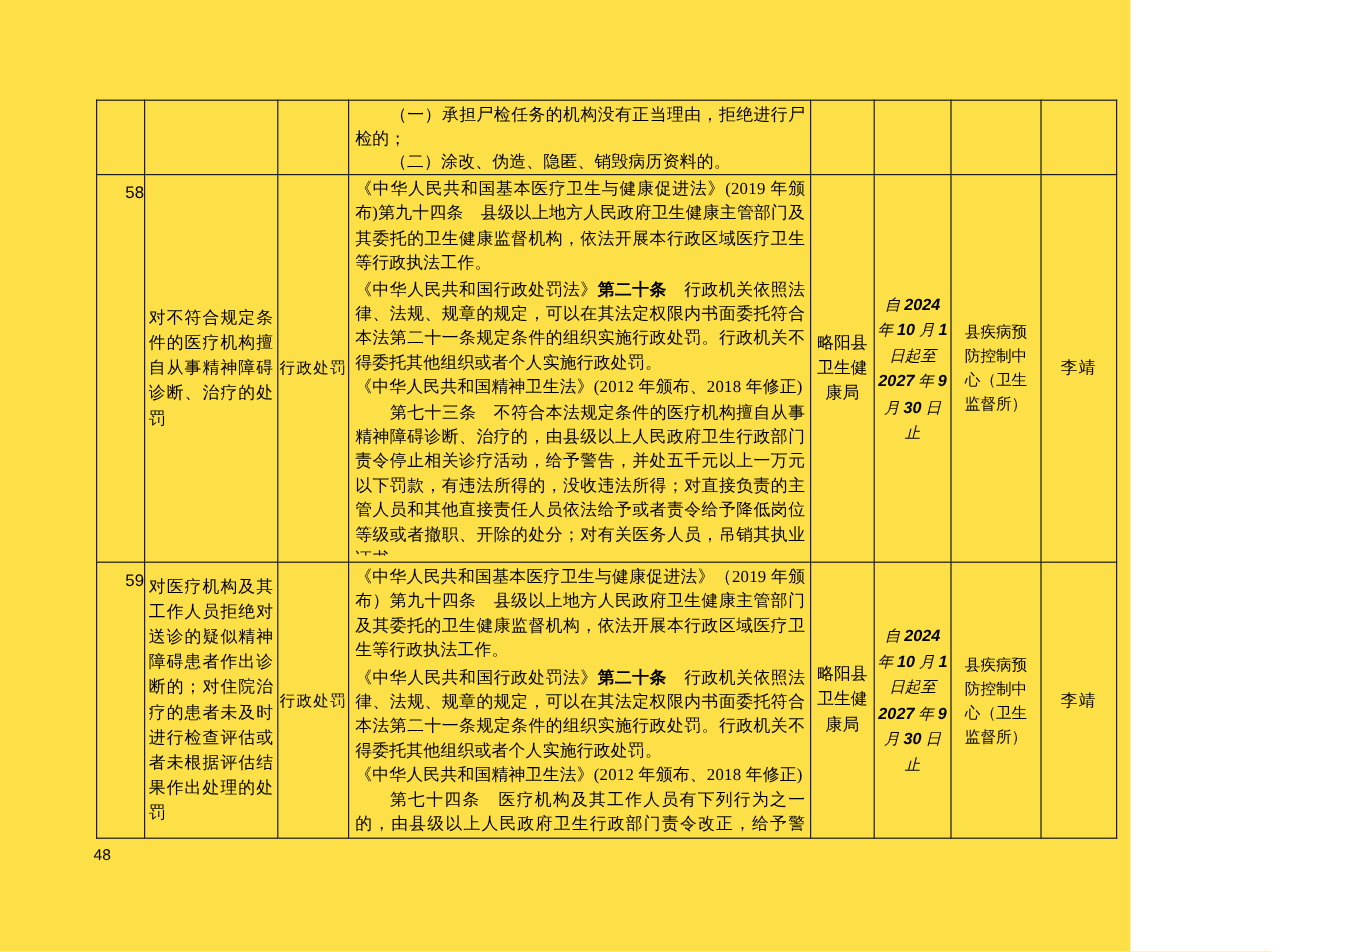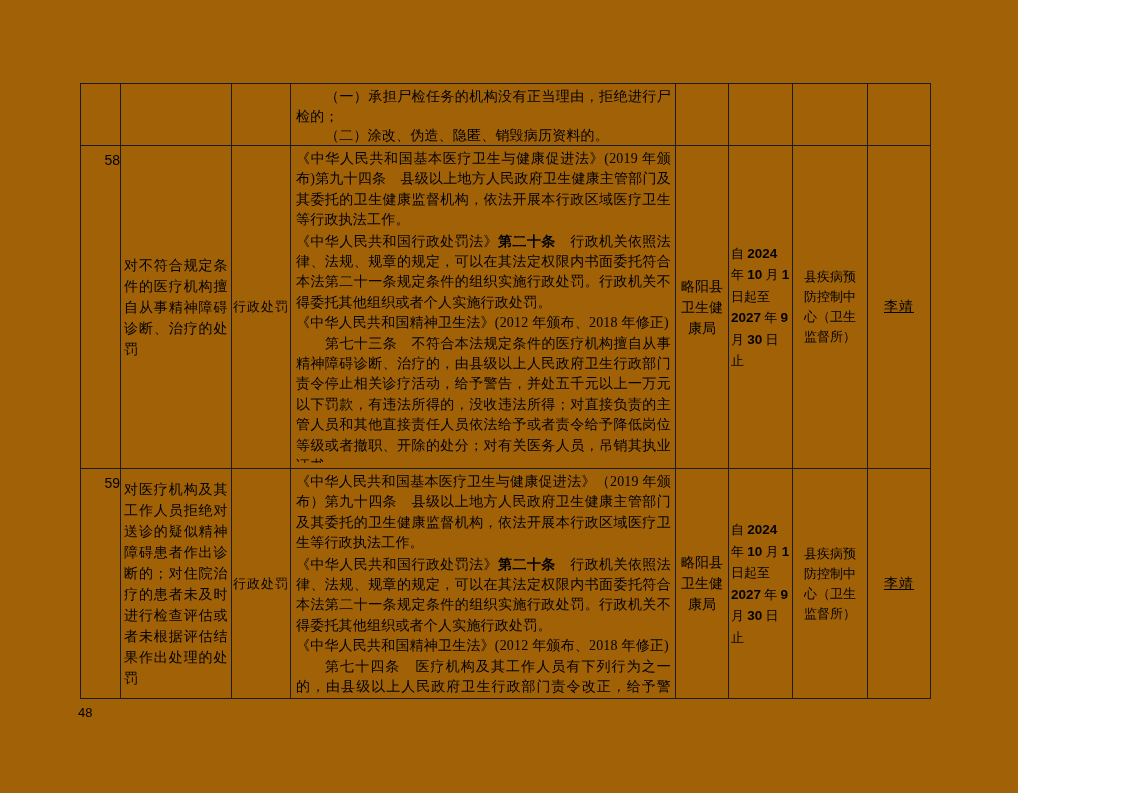--- a/index.html
+++ b/index.html
@@ -1,21 +1,21 @@
 <!DOCTYPE html>
 <html><head>
 <meta charset="utf-8">
 <style>
   html,body{margin:0;padding:0;}
   body{
     width:1122px;height:793px;position:relative;background:#ffffff;
     font-family:"Liberation Serif","DejaVu Serif",serif;color:#000;
     overflow:hidden;
   }
-  .page{position:absolute;left:0;top:0;width:1018px;height:793px;background:#a16207;}
+  .page{position:absolute;left:0;top:0;width:942px;height:793px;background:#fde047;}
   table.law-table{
     position:absolute;left:80px;top:83px;width:850px;
     border-collapse:collapse;table-layout:fixed;
   }
   td{
     border:1.5px solid #1c1c1c;padding:0;overflow:hidden;
     vertical-align:middle;
   }
   tr.r0{height:62px;}
   tr.r1{height:323px;}
@@ -52,30 +52,30 @@
   .rb{
     font-weight:bold;
     font-family:"Liberation Sans","DejaVu Sans",sans-serif;
   }
   
   .c-org{
     text-align:center;font-size:14px;line-height:21px;padding:0 3px;
   }
   
   .c-period{
-    text-align:left;font-size:13px;line-height:21.5px;padding:0 2px;
+    text-align:center;font-size:13px;line-height:21.5px;padding:0 2px;font-style:italic;
   }
   .c-period .rb{font-size:13.5px;}
   
   .c-impl{
     text-align:center;font-size:13px;line-height:20px;padding:0 8px;
   }
   
   .c-name{
-    text-align:center;font-size:14px;letter-spacing:1px;padding:0 2px;text-decoration:underline;
+    text-align:center;font-size:14px;letter-spacing:1px;padding:0 2px;
   }
   .pageno{
     position:absolute;left:78px;top:705px;
     font-family:"Liberation Sans","DejaVu Sans",sans-serif;
     font-size:13px;color:#000;
   }
 </style>
 </head>
 <body>
 

